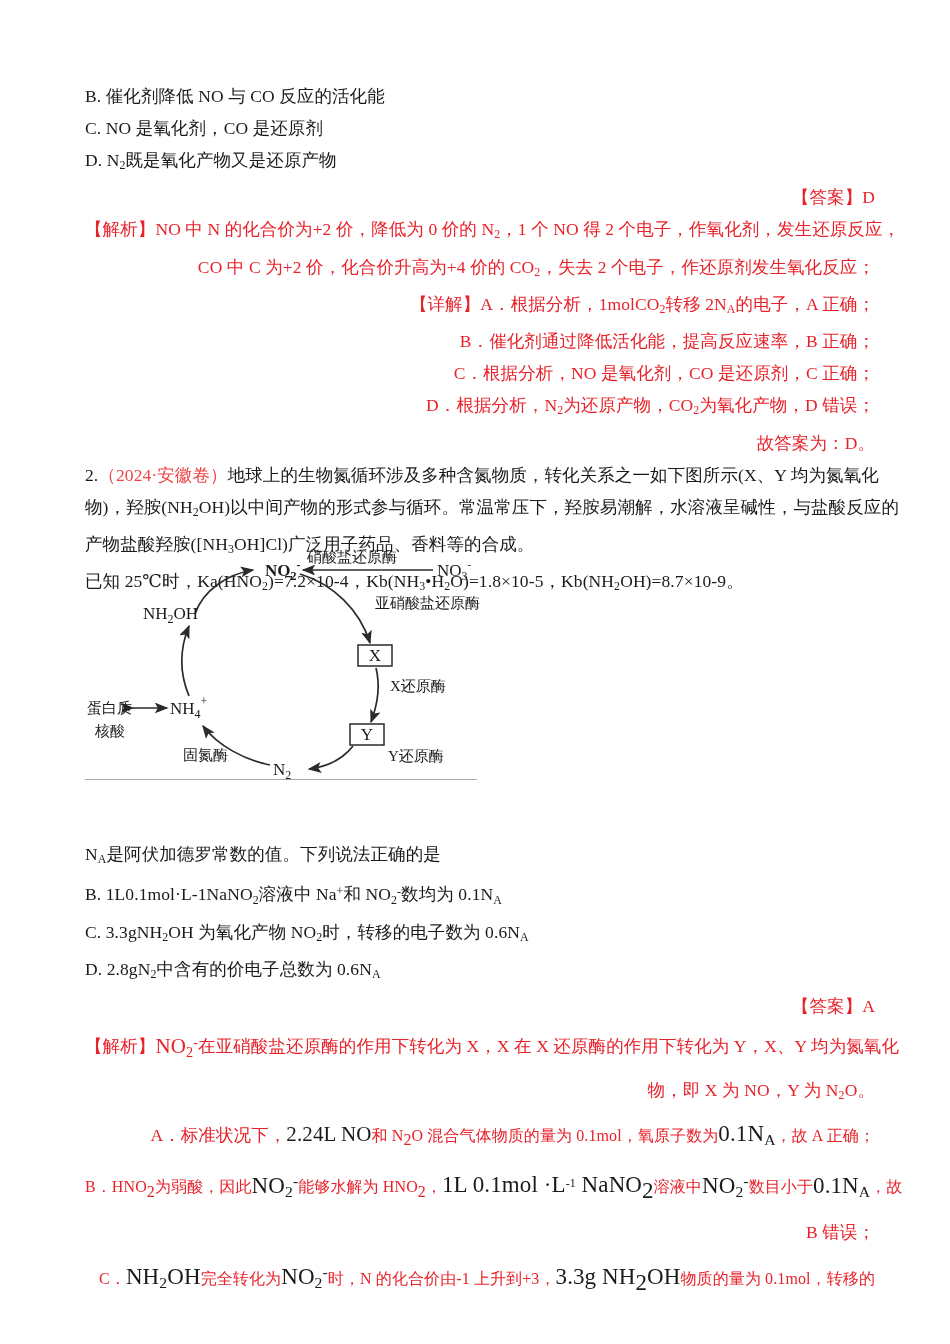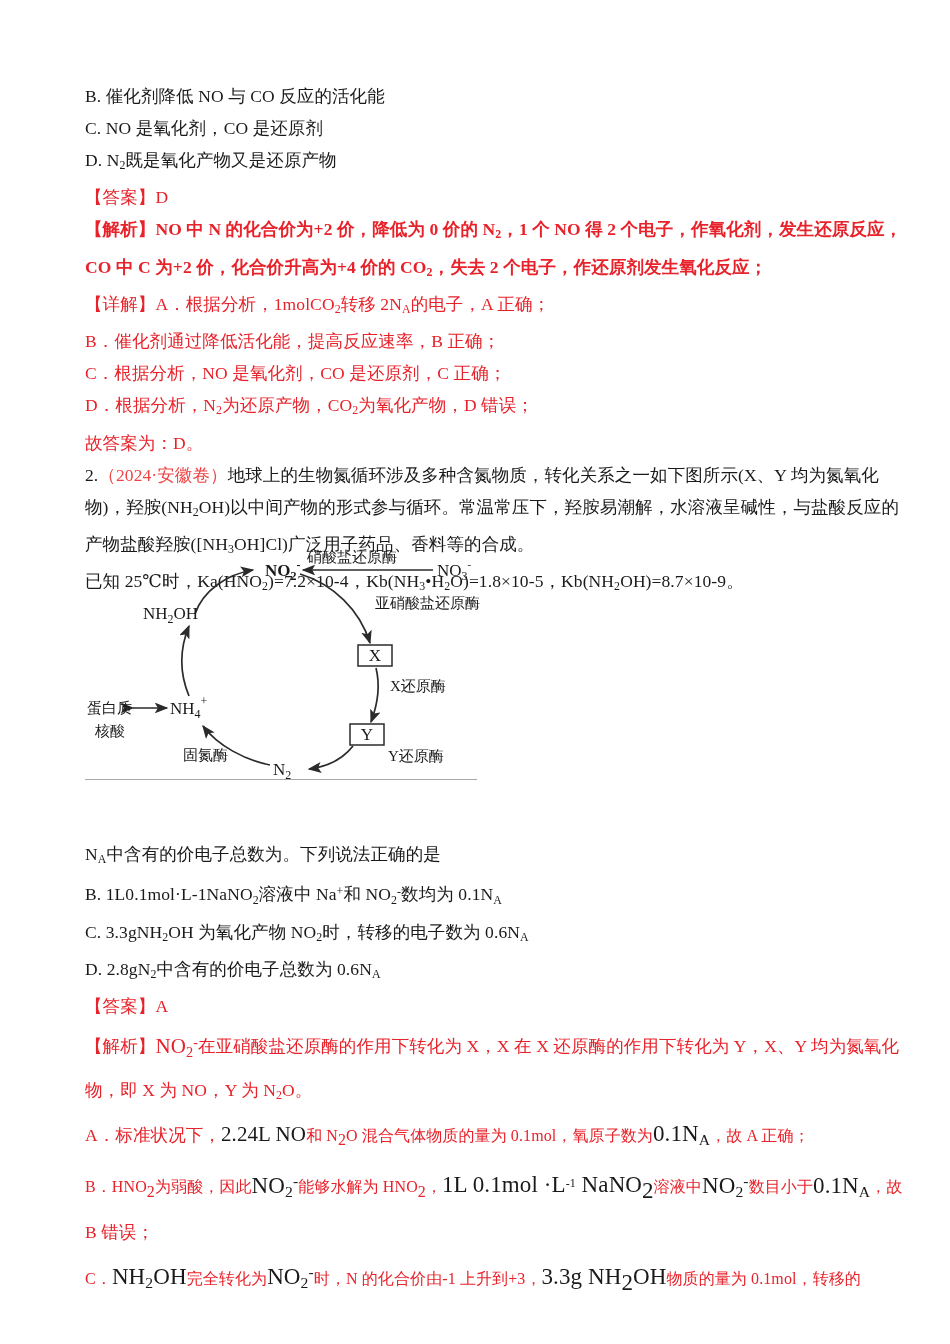--- a/index.html
+++ b/index.html
@@ -31,25 +31,26 @@
     font-size: 17.5px;
     line-height: 32px;
     white-space: nowrap;
     letter-spacing: 0.1px;
   }
   .blk {
     color: #1a1a1a;
   }
   .red {
     color: #e8222a;
+    text-align: right;
   }
   .blue {
     color: #ef4444;
   }
-  .bold { font-weight: bold; }
+  .bold { font-weight: normal; }
   sub { font-size: 0.68em; vertical-align: -0.28em; }
   sup { font-size: 0.68em; vertical-align: 0.45em; }
   .big { font-size: 21px; }
   .mid { font-size: 23px; }
   .sm  { font-size: 16px; }
 
   
   .figure {
     position: absolute;
     left: 85px;
@@ -124,21 +125,21 @@
       <span>产物盐酸羟胺([NH</span><sub>3</sub><span>OH]Cl)广泛用子药品、香料等的合成。</span>
     </div>
 
     <div class="line blk">
       <span>已知 25℃时，Ka(HNO</span><sub>2</sub><span>)=7.2×10-4，Kb(NH</span><sub>3</sub><span>•H</span><sub>2</sub><span>O)=1.8×10-5，Kb(NH</span><sub>2</sub><span>OH)=8.7×10-9。</span>
     </div>
 
     <div style="height:235px"></div>
 
     <div class="line blk">
-      <span>N</span><sub>A</sub><span>中含有的价电子总数为。下列说法正确的是</span>
+      <span>N</span><sub>A</sub><span>是阿伏加德罗常数的值。下列说法正确的是</span>
     </div>
 
 
     <div class="line blk">
       <span>B. 1L0.1mol·L-1NaNO</span><sub>2</sub><span>溶液中 Na</span><sup>+</sup><span>和 NO</span><sub>2</sub><sup>-</sup><span>数均为 0.1N</span><sub>A</sub>
     </div>
 
     <div class="line blk">
       <span>C. 3.3gNH</span><sub>2</sub><span>OH 为氧化产物 NO</span><sub>2</sub><span>时，转移的电子数为 0.6N</span><sub>A</sub>
     </div>

